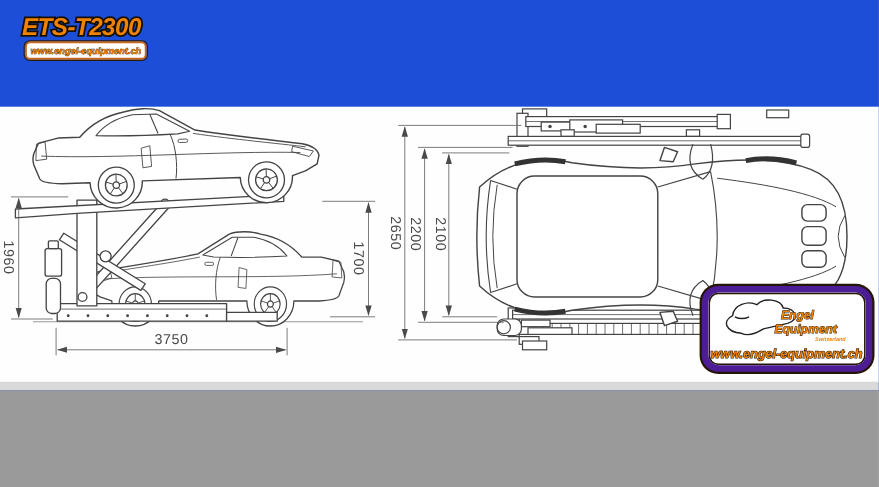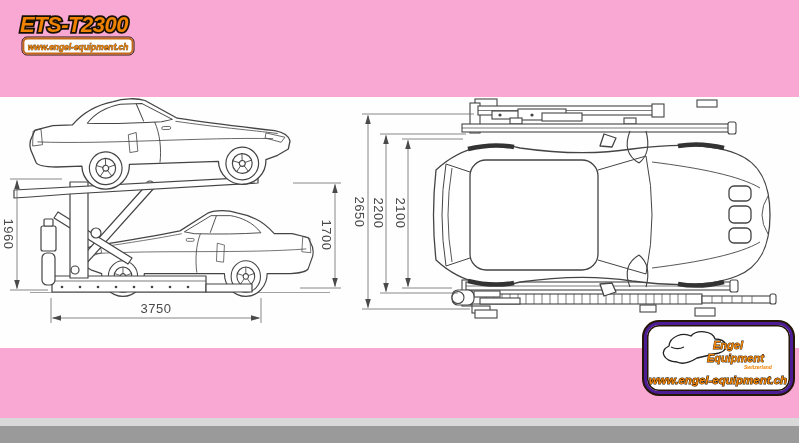--- a/index.html
+++ b/index.html
@@ -1,28 +1,28 @@
 <!DOCTYPE html>
 <html><head>
 <meta charset="utf-8">
 <style>
   html,body{margin:0;padding:0;background:#9a9a9a;}
   .stage{
-    position:relative;width:799px;height:426px;overflow:hidden;
-    background:#f9a8d4;
+    position:relative;width:799px;height:355px;overflow:hidden;
+    background:#1d4ed8;
     font-family:"Liberation Sans",sans-serif;
   }
   .band-white{position:absolute;left:0;top:97px;width:799px;height:251px;background:#fefefe;}
   .bottom-strip{position:absolute;left:0;bottom:0;width:799px;height:8px;background:#d9d9d9;}
   .drawing{position:absolute;left:0;top:0;}
   .dim{font-family:"Liberation Sans",sans-serif;font-size:13px;fill:#4a4a4a;letter-spacing:.5px;}
   .header-logo{position:absolute;left:12px;top:6px;}
   .footer-logo{
-    position:absolute;right:6px;bottom:32px;width:143px;height:66px;
-    background:#ffffff;border:3px solid #4c1d95;border-radius:15px;
+    position:absolute;right:6px;bottom:17px;width:143px;height:66px;
+    background:#ffffff;border:6px solid #4c1d95;border-radius:15px;
     box-shadow:0 0 0 2px #241505, inset 0 0 0 1.5px #241505;
   }
   .footer-logo svg{position:absolute;left:0;top:0;}
 </style>
 </head>
 <body>
 
 <div class="stage">
 
   <div class="band-white"></div>

